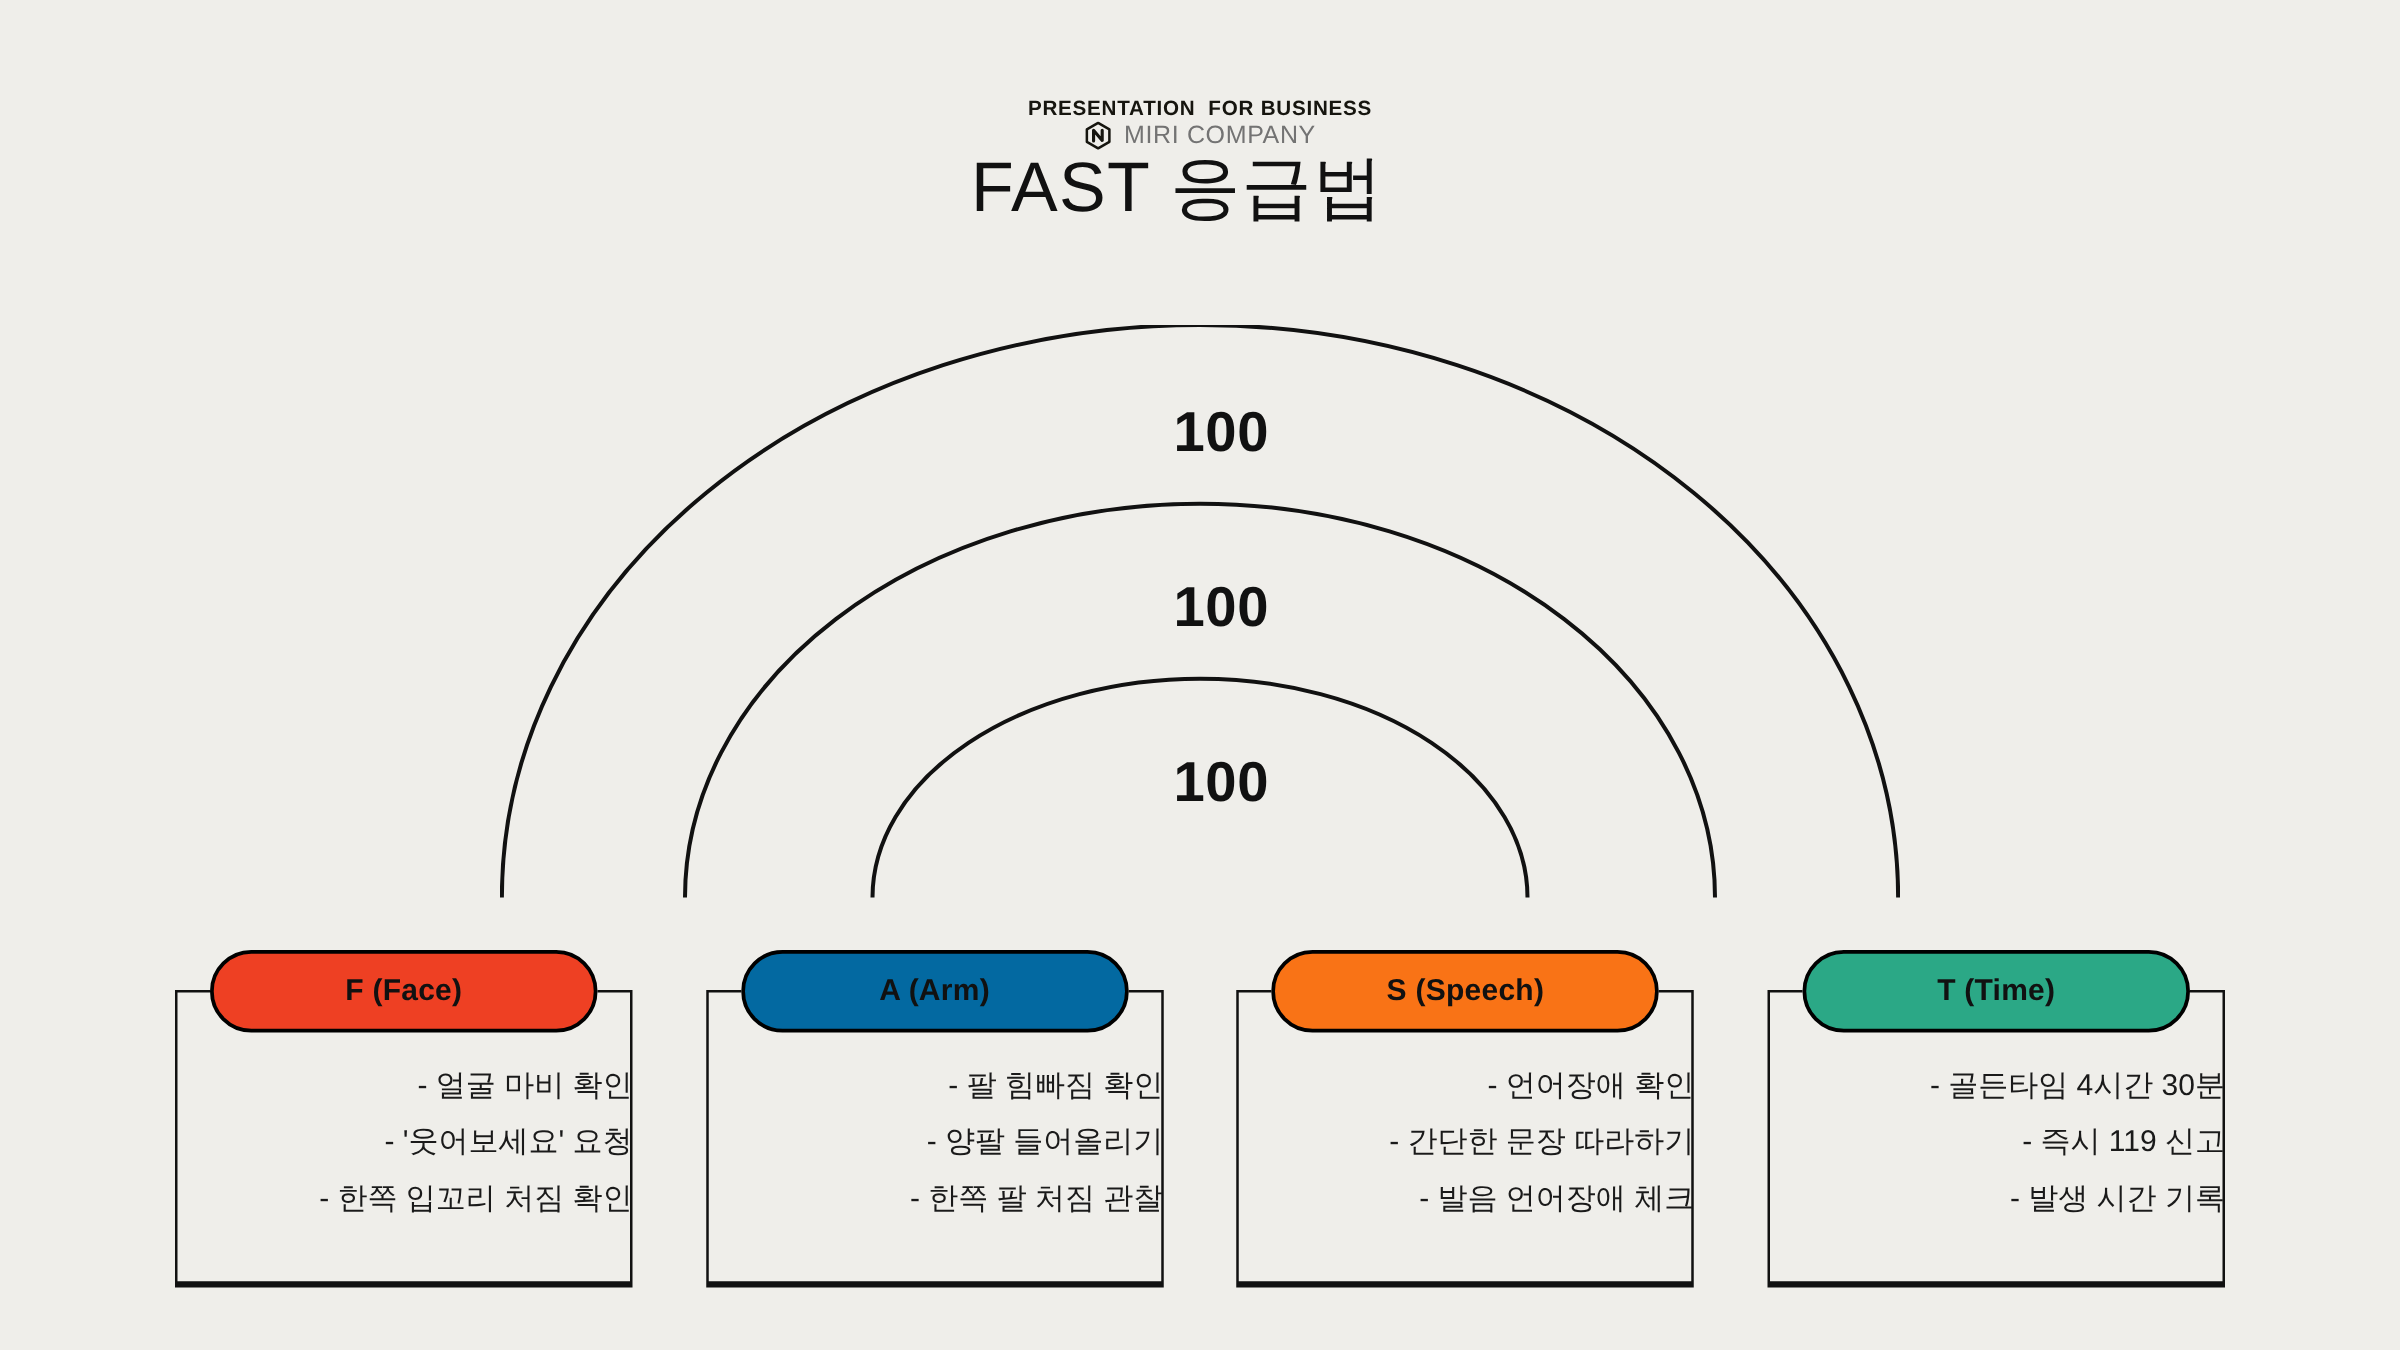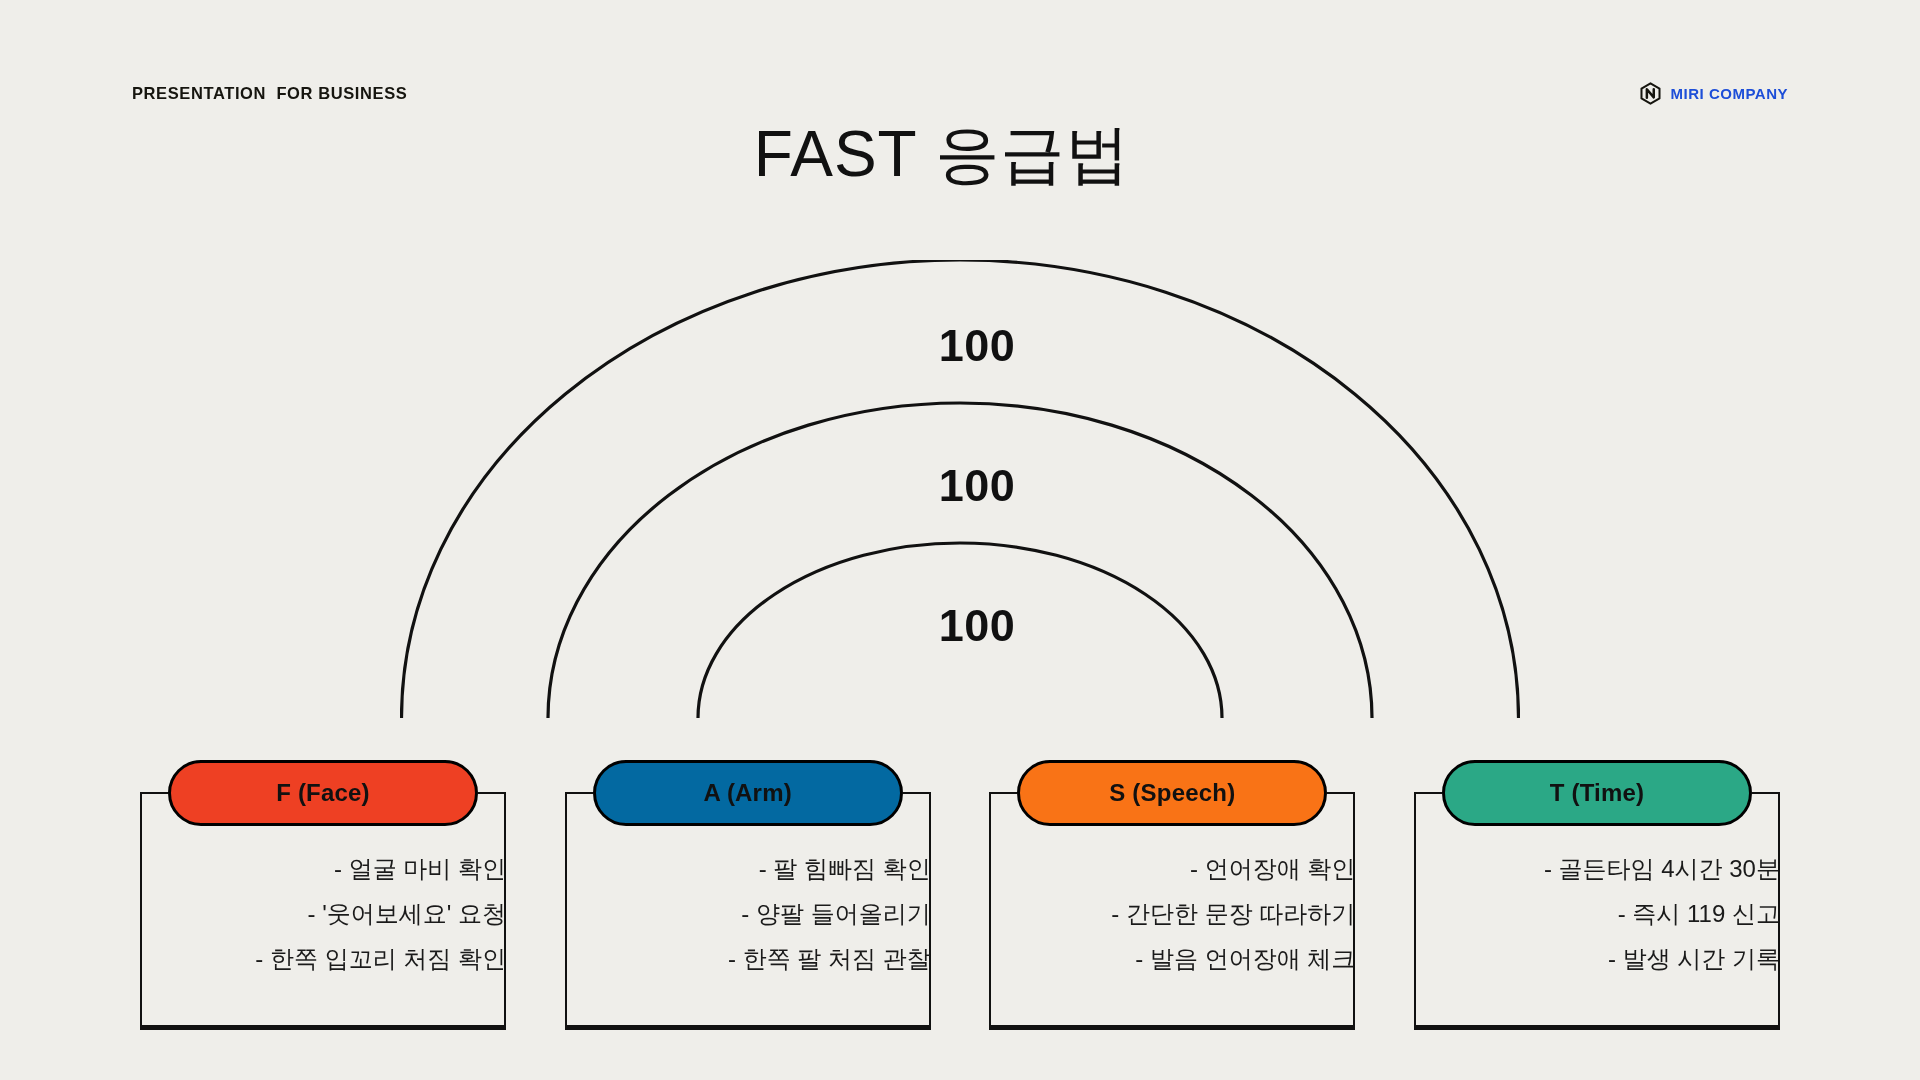--- a/index.html
+++ b/index.html
@@ -21,20 +21,21 @@
   .header {
     position: absolute;
     top: 78px;
     left: 0;
     width: 1920px;
     height: 30px;
     display: flex;
     align-items: center;
     justify-content: space-between;
     padding: 0 132px 0 132px;
+    flex-direction: column;
   }
 
   .eyebrow {
     font-size: 16.5px;
     font-weight: 700;
     letter-spacing: 0.6px;
     color: #16150F;
     white-space: pre;
   }
 
@@ -45,35 +46,35 @@
   }
 
   .brand-mark {
     width: 23px;
     height: 23px;
     display: block;
     flex: 0 0 auto;
   }
 
   .brand-name {
-    font-size: 15px;
-    font-weight: 700;
+    font-size: 20px;
+    font-weight: 400;
     letter-spacing: 0.5px;
-    color: #1d4ed8;
+    color: #737373;
     white-space: nowrap;
   }
 
   
   .title {
     position: absolute;
     top: 118px;
     left: 0;
     width: 1884px;
     text-align: center;
-    font-size: 64px;
+    font-size: 56px;
     font-weight: 400;
     letter-spacing: 1px;
     color: #111111;
     line-height: 1.15;
   }
 
   
   .arcs {
     position: absolute;
     top: 260px;

